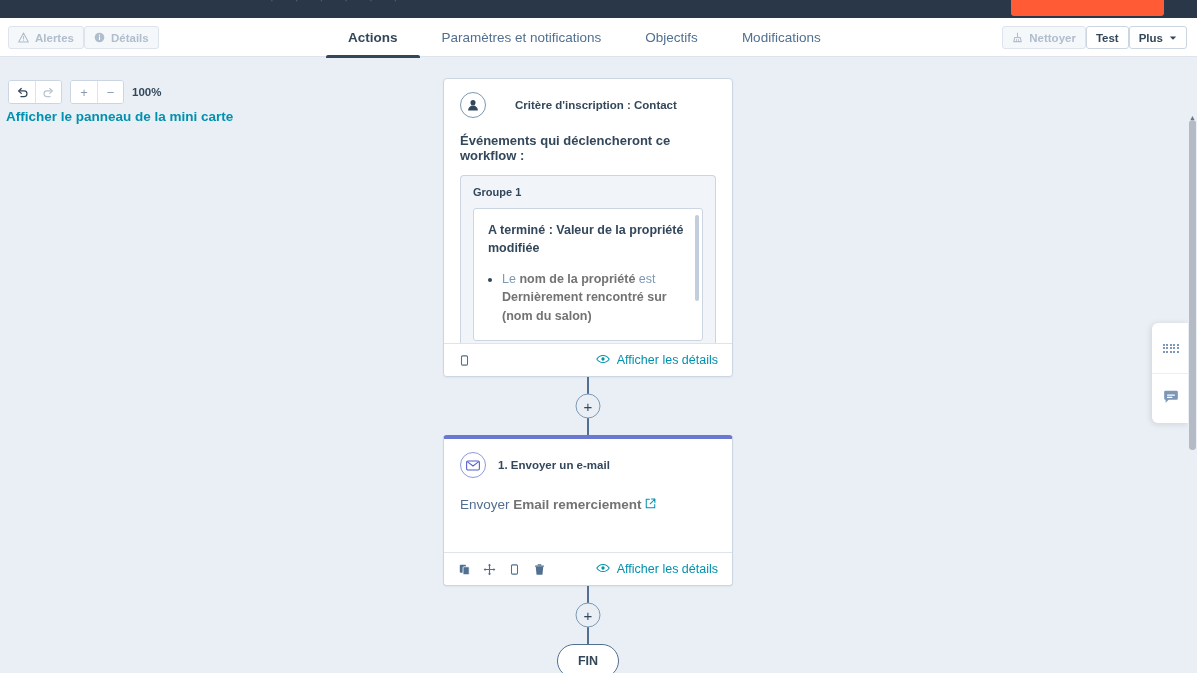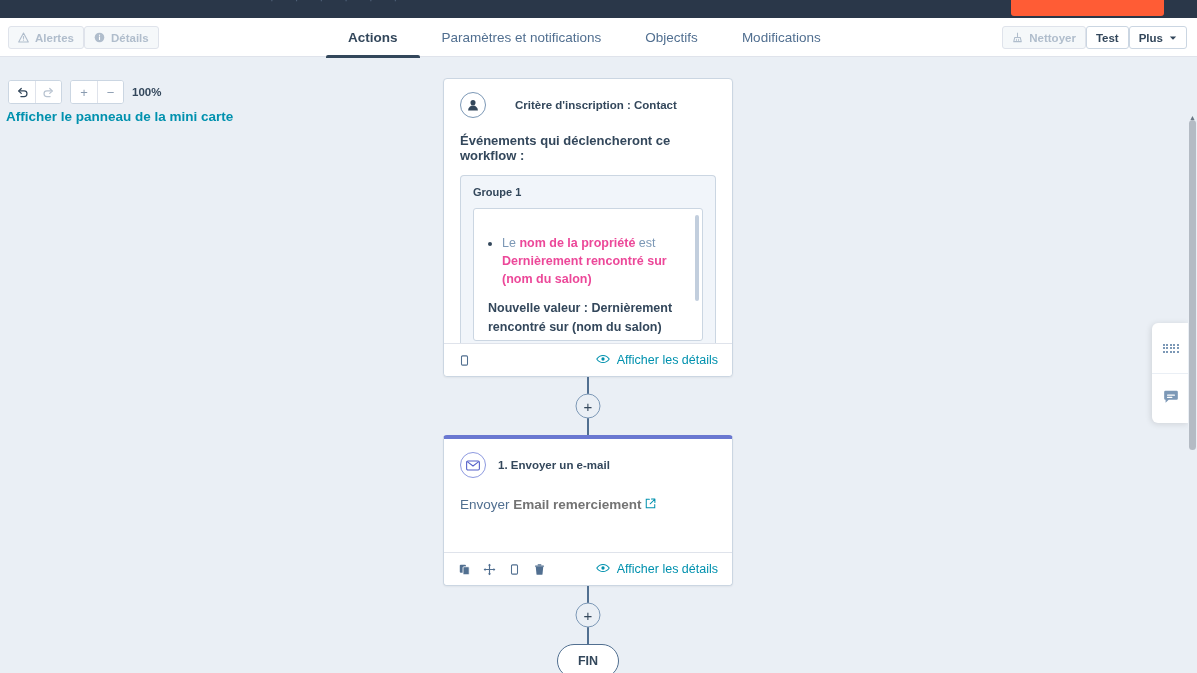--- a/index.html
+++ b/index.html
@@ -108,21 +108,21 @@
   }
   .group-title { font-size: 11px; font-weight: 700; color: #33475b; margin-bottom: 10px; }
   .group-inner {
     background: #fff; border: 1px solid #cbd6e2; border-radius: 3px;
     padding: 12px 14px; height: 133px; overflow: hidden; position: relative;
   }
   .crit-title { font-size: 12.5px; font-weight: 700; color: #33475b; line-height: 1.45; }
   .crit-list { margin: 13px 0 0 14px; }
   .crit-list li { font-size: 12.5px; color: #7c98b6; line-height: 1.45; list-style: disc; }
   .crit-list li::marker { color: #33475b; }
-  .crit-list b { color: #ec4899; font-weight: 700; }
+  .crit-list b { color: #737373; font-weight: 700; }
   .crit-extra { margin-top: 11px; font-size: 12.5px; color: #7c98b6; line-height: 1.45; }
   .crit-extra b { color: #33475b; font-weight: 700; }
 
   .inner-scroll {
     position: absolute; right: 3px; top: 6px; width: 4px; height: 86px;
     background: #c2cedd; border-radius: 2px;
   }
 
   .card-footer {
     display: flex; align-items: center; justify-content: space-between;
@@ -301,20 +301,21 @@
                   <path d="M2.4 14.2a5.6 5.6 0 0 1 11.2 0z" fill="#33475b"></path>
                 </svg>
             </span>
             <span class="card-head-title">Critère d'inscription : Contact</span>
           </div>
           <div class="trigger-sub">Événements qui déclencheront ce workflow :</div>
 
           <div class="group-box">
             <div class="group-title">Groupe 1</div>
             <div class="group-inner">
+              <div class="crit-title">A terminé : Valeur de la propriété modifiée</div>
               <ul class="crit-list">
                 <li><span>Le </span><b>nom de la propriété</b><span> est </span><b>Dernièrement rencontré sur (nom du salon)</b></li>
               </ul>
               <div class="crit-extra"><b>Nouvelle valeur : Dernièrement rencontré sur (nom du salon)</b></div>
               <div class="inner-scroll"></div>
             </div>
           </div>
         </div>
         <div class="card-footer">
           <div class="footer-icons">

